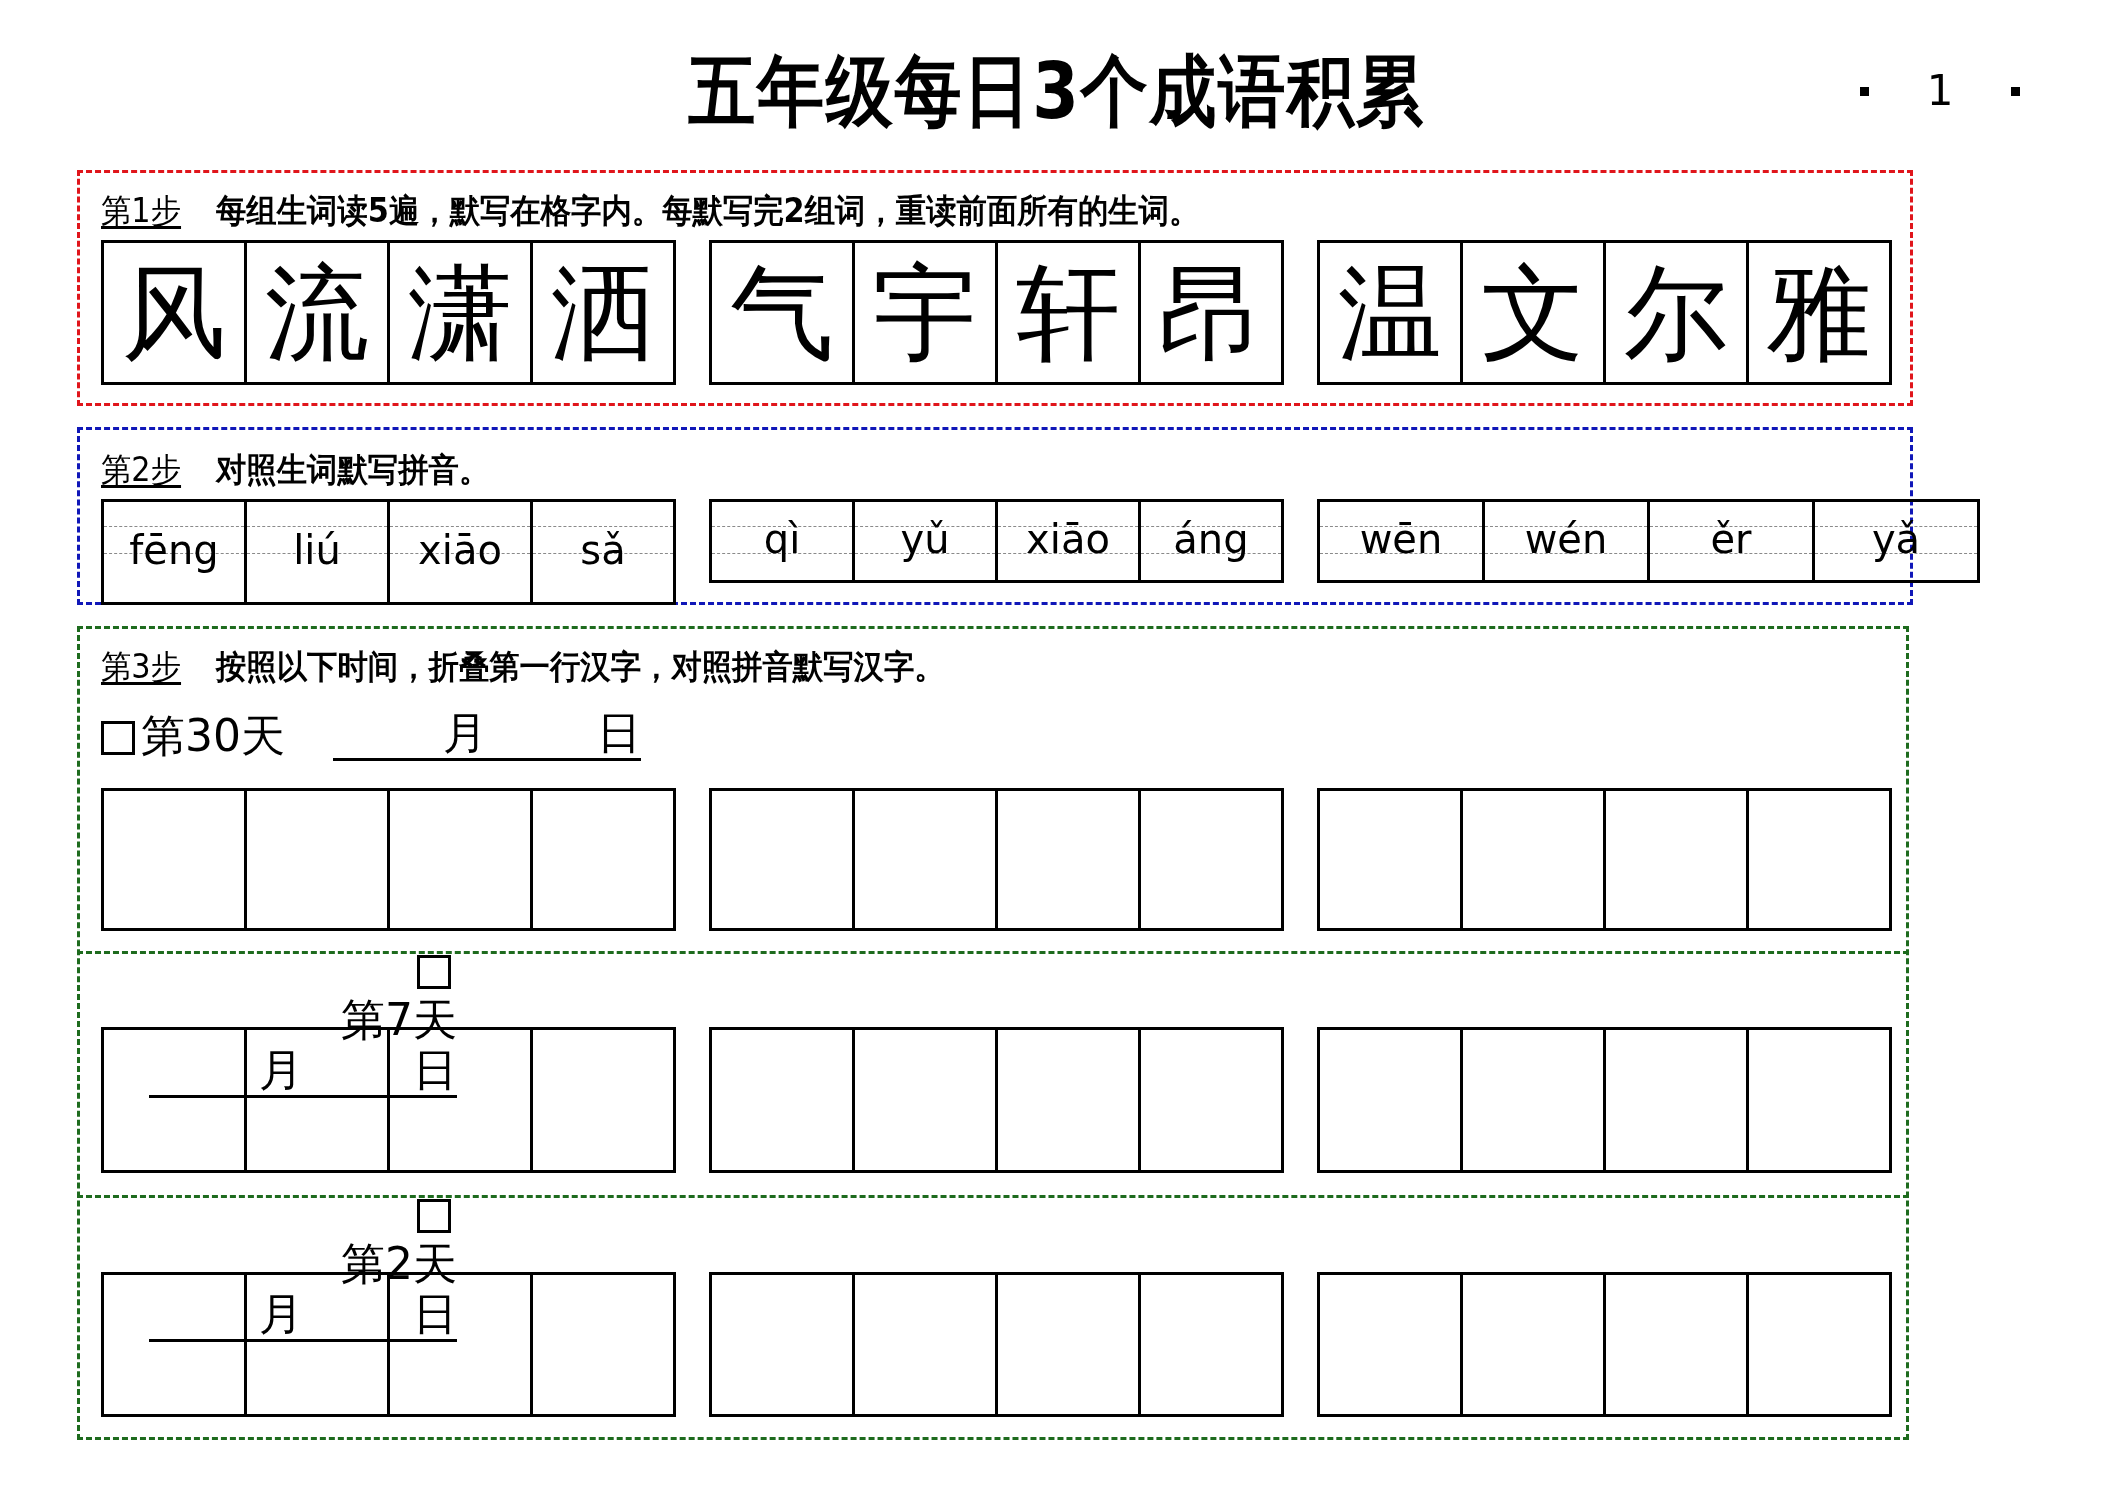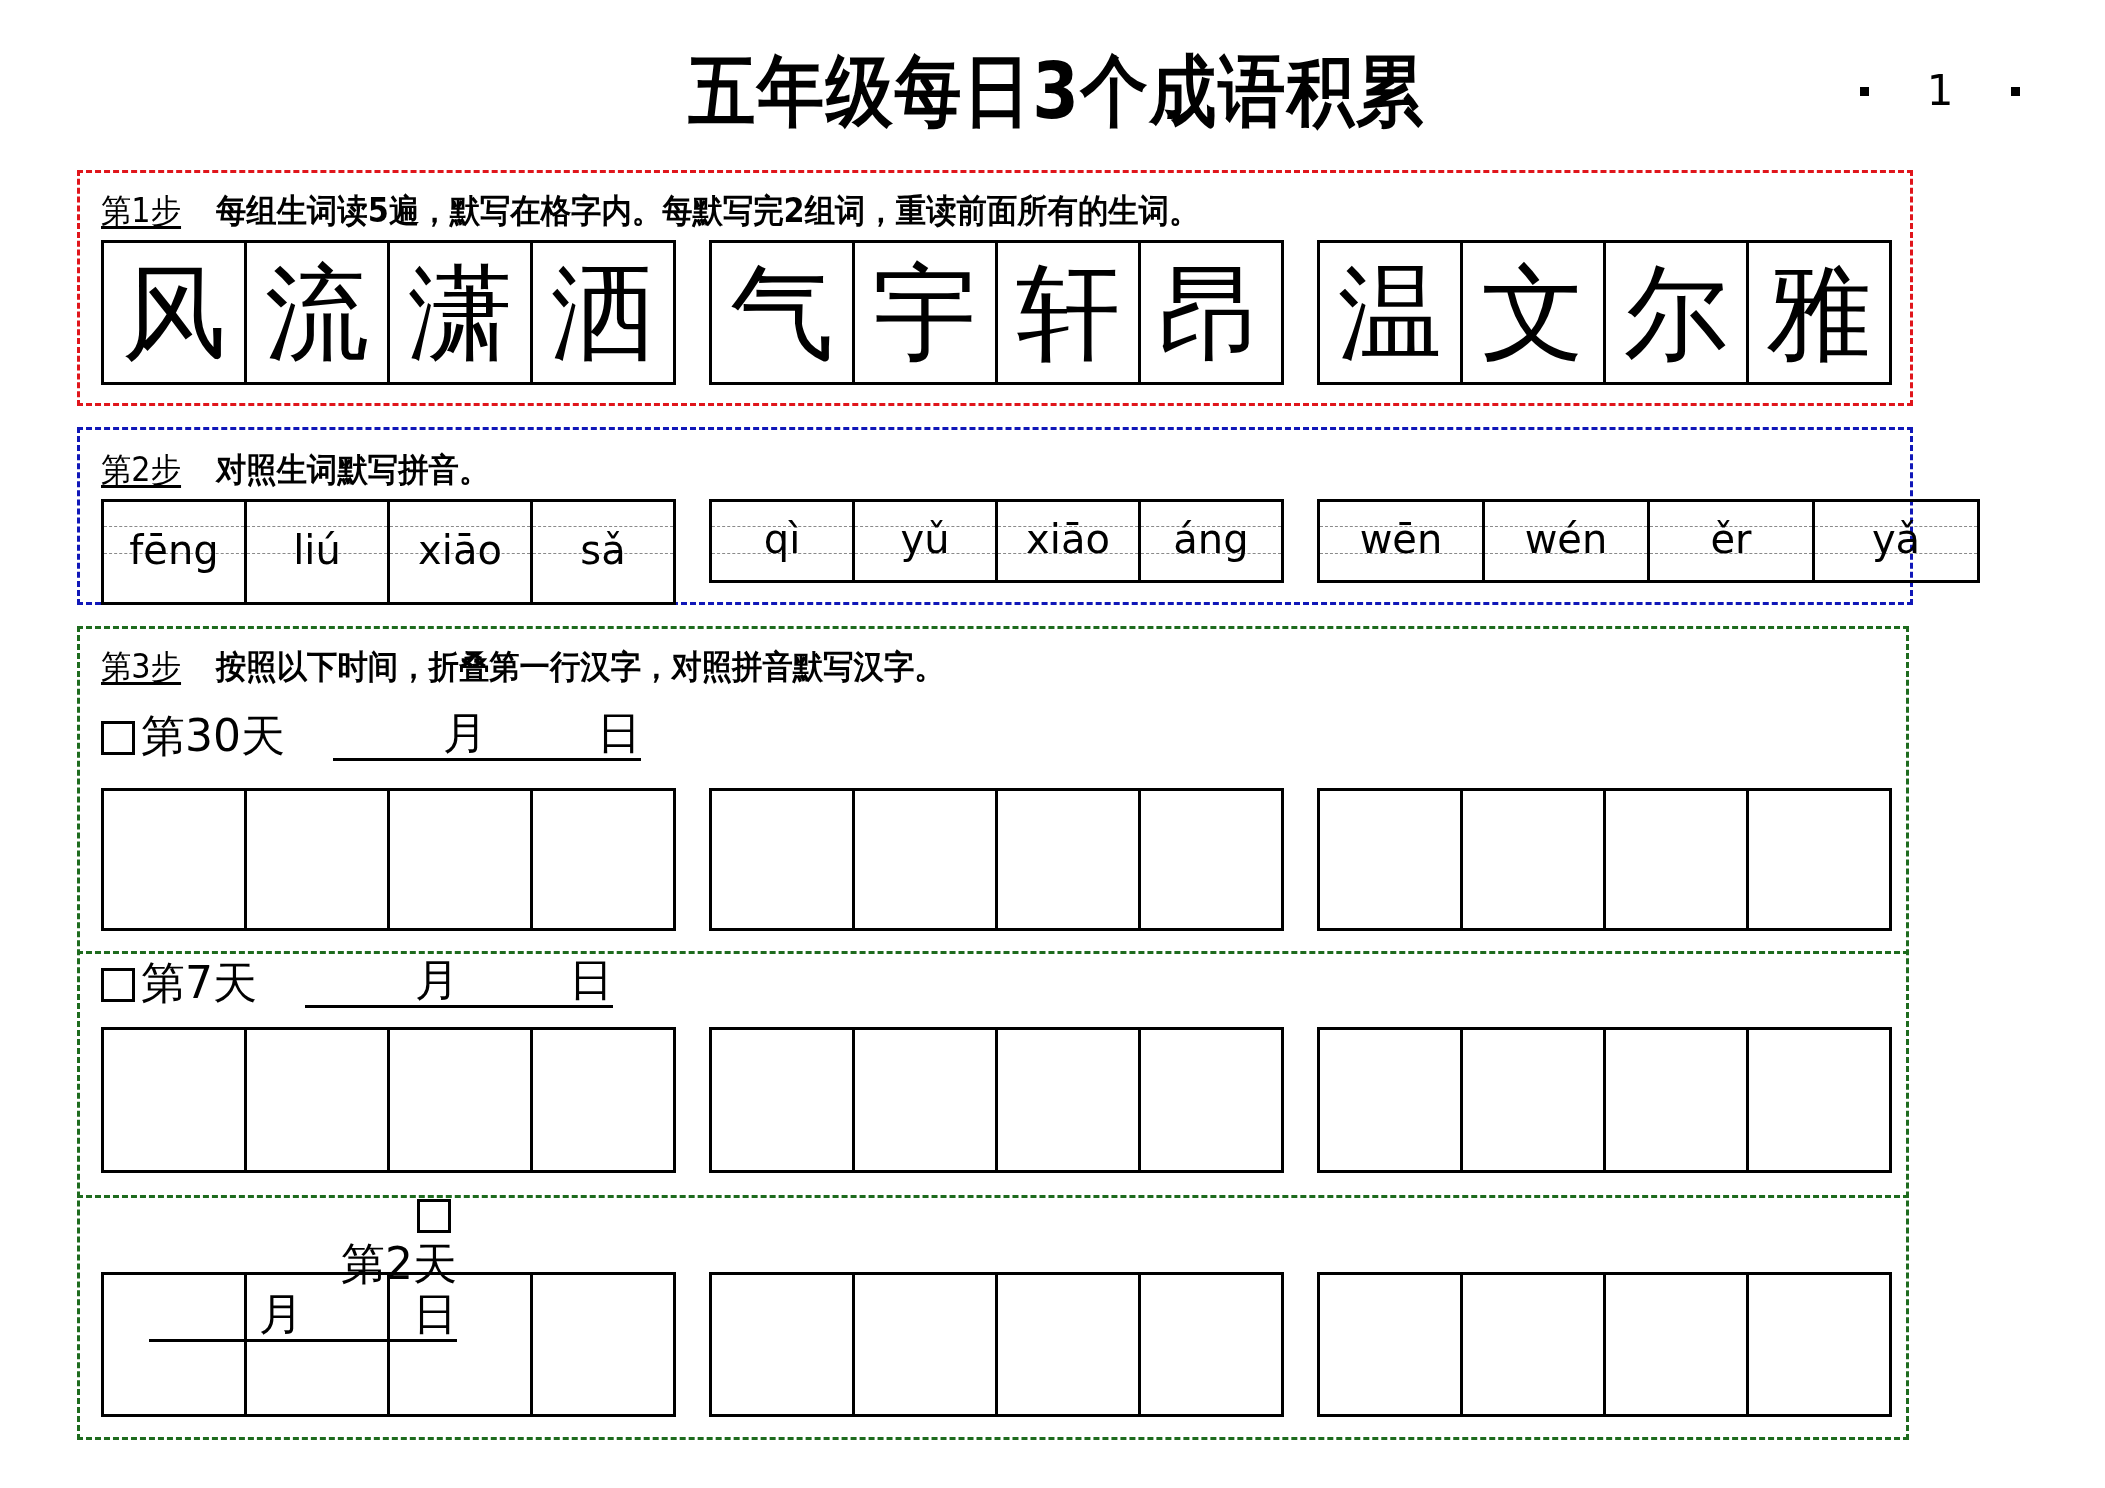--- a/index.html
+++ b/index.html
@@ -167,21 +167,21 @@
     <div class="cell"></div>
 </div>
 <div class="grid" style="left:1317px;top:788px;width:575px;height:143px;">
   <div class="cell"></div>
     <div class="cell"></div>
     <div class="cell"></div>
     <div class="cell"></div>
 </div>
 <div class="divider" style="top:951px;"></div>
 
-<div class="dayline" style="top:955px;">
+<div class="dayline" style="top:955px;flex-direction:column;">
   <span class="checkbox"></span>
   <span>第7天</span>
   <span class="date-line" style="margin-left:48px;">
     <span class="m">月</span>
     <span class="d">日</span>
   </span>
 </div>
 <div class="grid" style="left:101px;top:1027px;width:575px;height:146px;">
   <div class="cell"></div>
     <div class="cell"></div>

